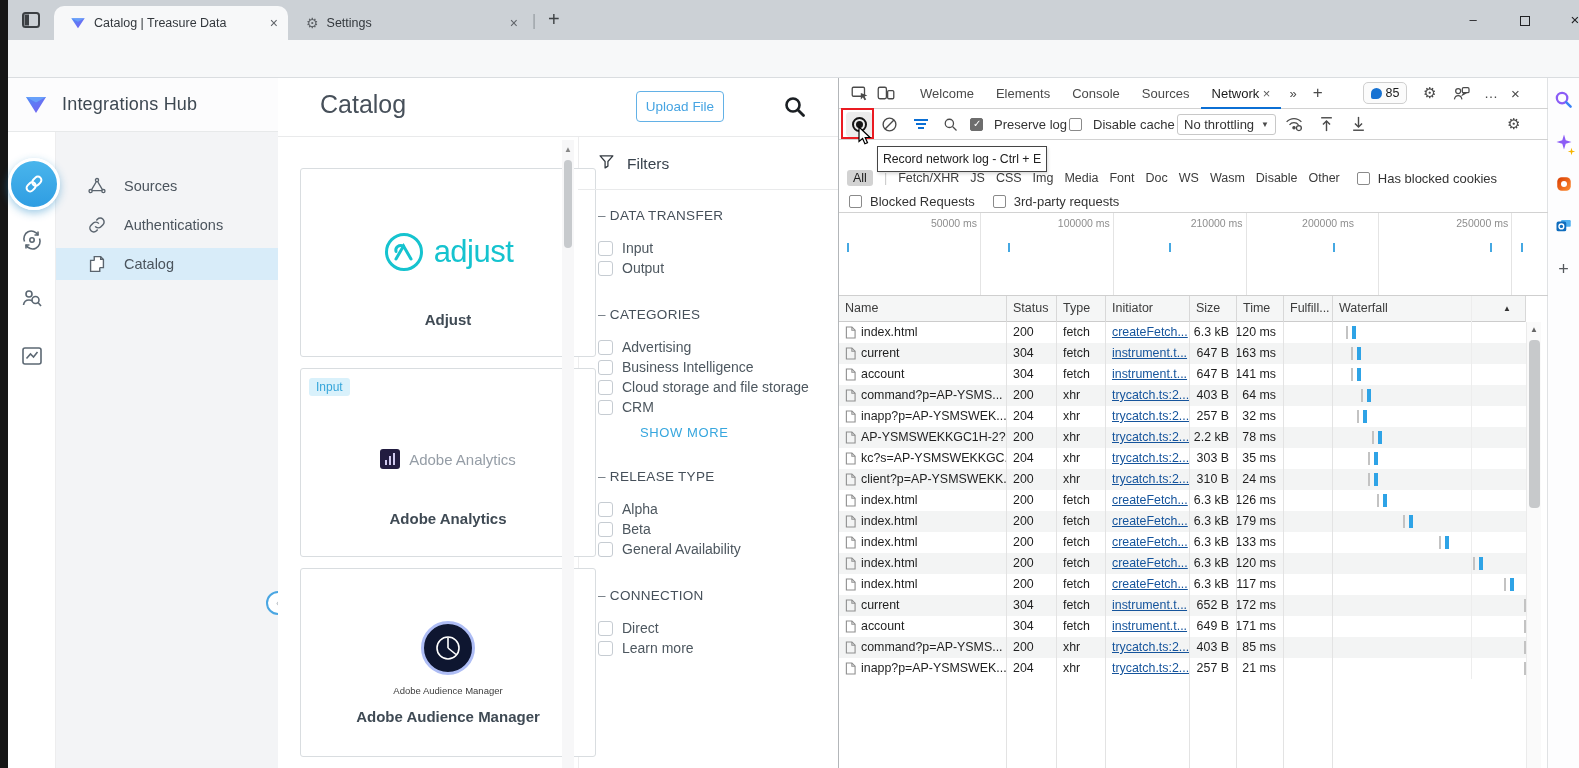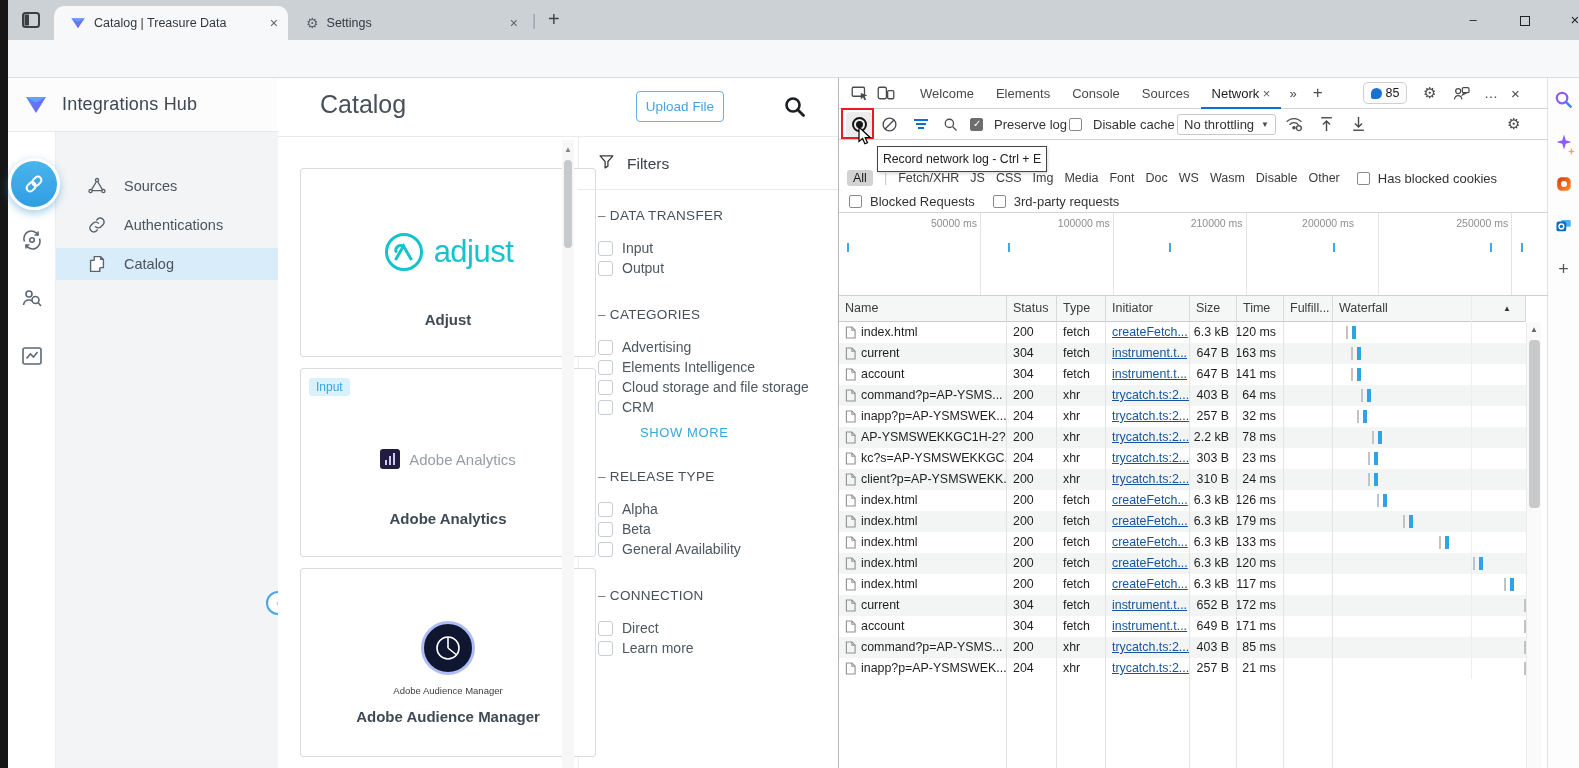--- a/index.html
+++ b/index.html
@@ -421,21 +421,21 @@
         </div>
       </div>
       <div class="fsection">
         <div class="ftitle">CATEGORIES</div>
         <div class="fitem">
           <span class="acb"></span>
           <span>Advertising</span>
         </div>
         <div class="fitem">
           <span class="acb"></span>
-          <span>Elements Intelligence</span>
+          <span>Business Intelligence</span>
         </div>
         <div class="fitem">
           <span class="acb"></span>
           <span>Cloud storage and file storage</span>
         </div>
         <div class="fitem">
           <span class="acb"></span>
           <span>CRM</span>
         </div>
         <div class="showmore">SHOW MORE</div>
@@ -769,21 +769,21 @@
               </svg>
             </span>
             <span>kc?s=AP-YSMSWEKKGC...</span>
           </div>
           <div class="td" style="width: 50px;">204</div>
           <div class="td" style="width: 49px;">xhr</div>
           <div class="td" style="width: 84px;">
             <span class="link">trycatch.ts:2...</span>
           </div>
           <div class="td num" style="width: 47px;">303 B</div>
-          <div class="td num" style="width: 47px;">23 ms</div>
+          <div class="td num" style="width: 47px;">35 ms</div>
           <div class="td" style="width: 49px;"></div>
           <div class="td wf-cell" style="width: 193px;">
             <span class="wf-tick" style="left: 35px;"></span>
             <span class="wf-bar" style="left: 41px;"></span>
           </div>
         </div>
         <div class="trow alt" style="top: 391px;">
           <div class="td" style="width: 168px;">
             <span style="display: flex;">
               <svg width="11" height="13" viewBox="0 0 12 14" fill="none" stroke="#8f8f8f" stroke-width="1.2">

